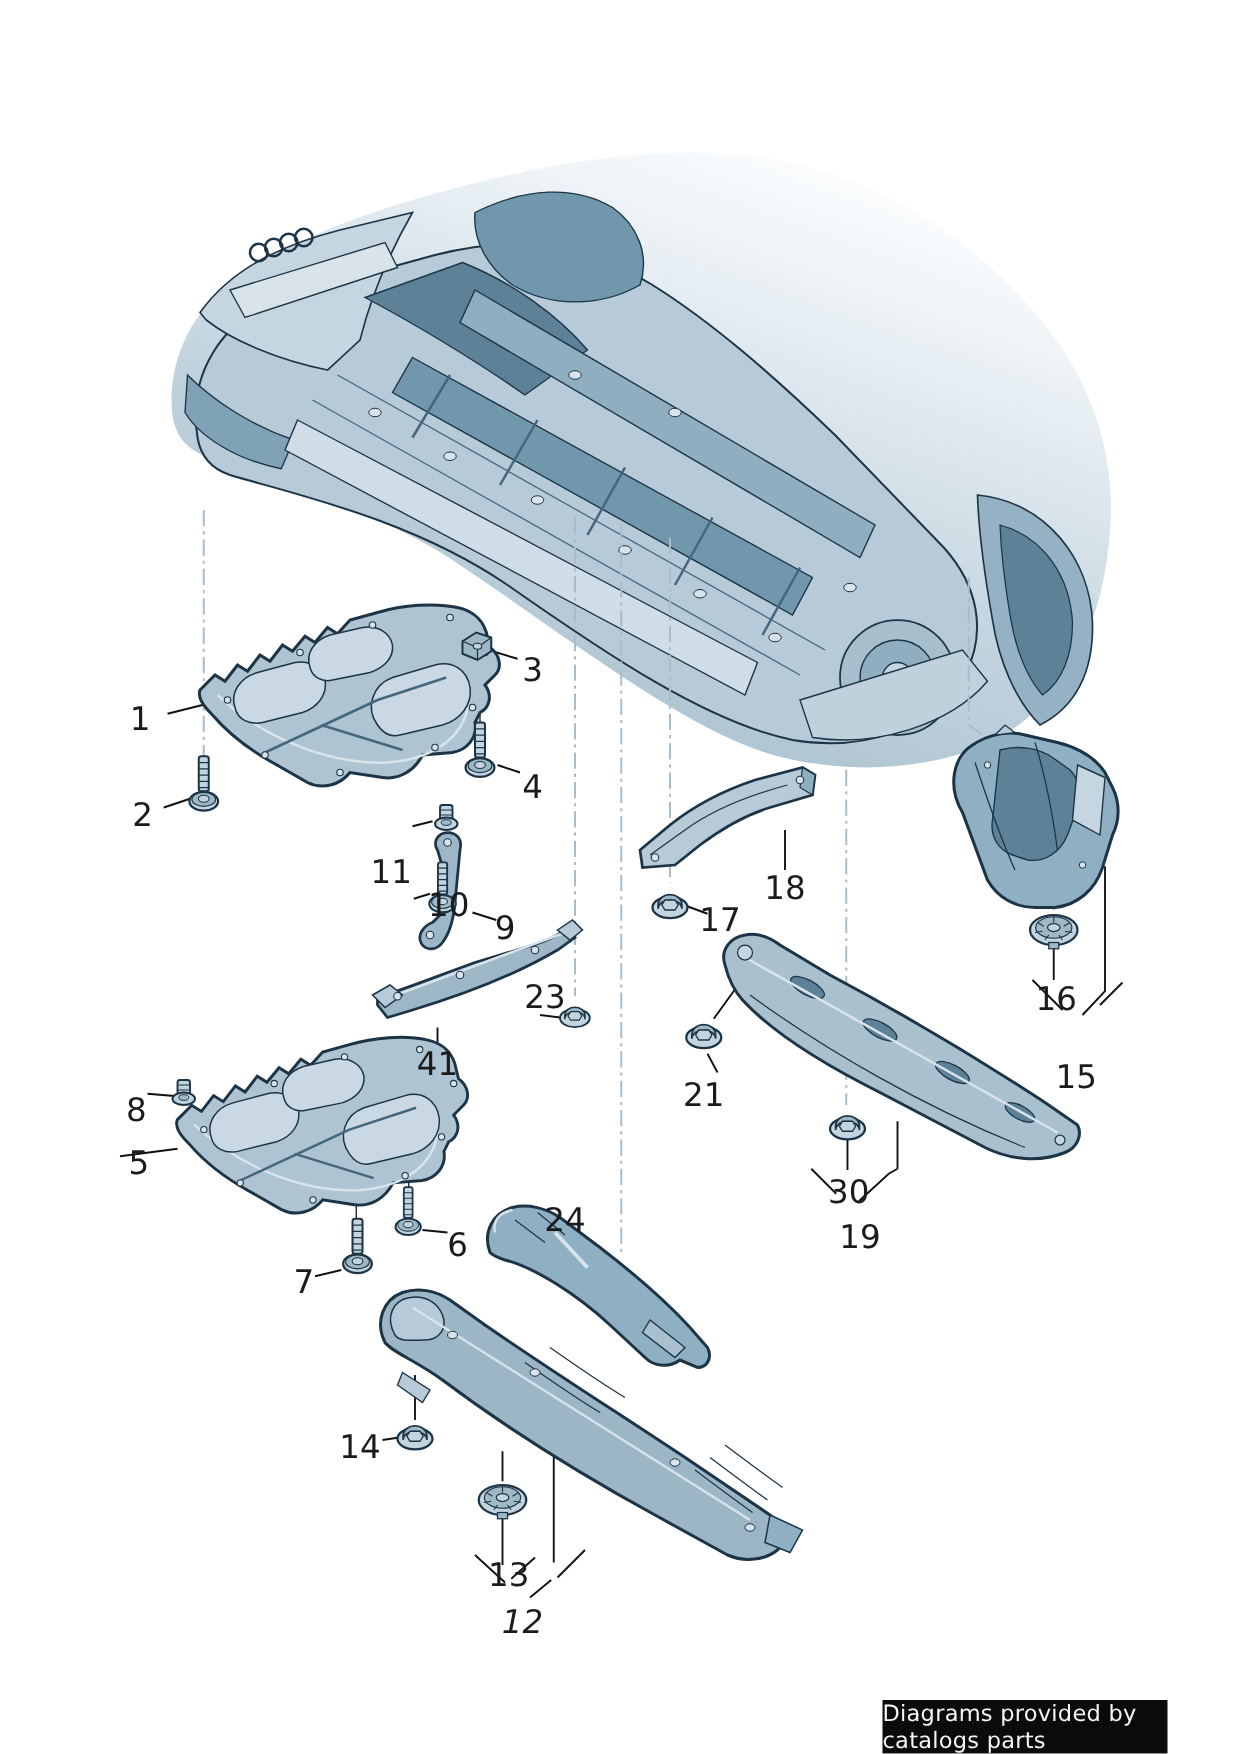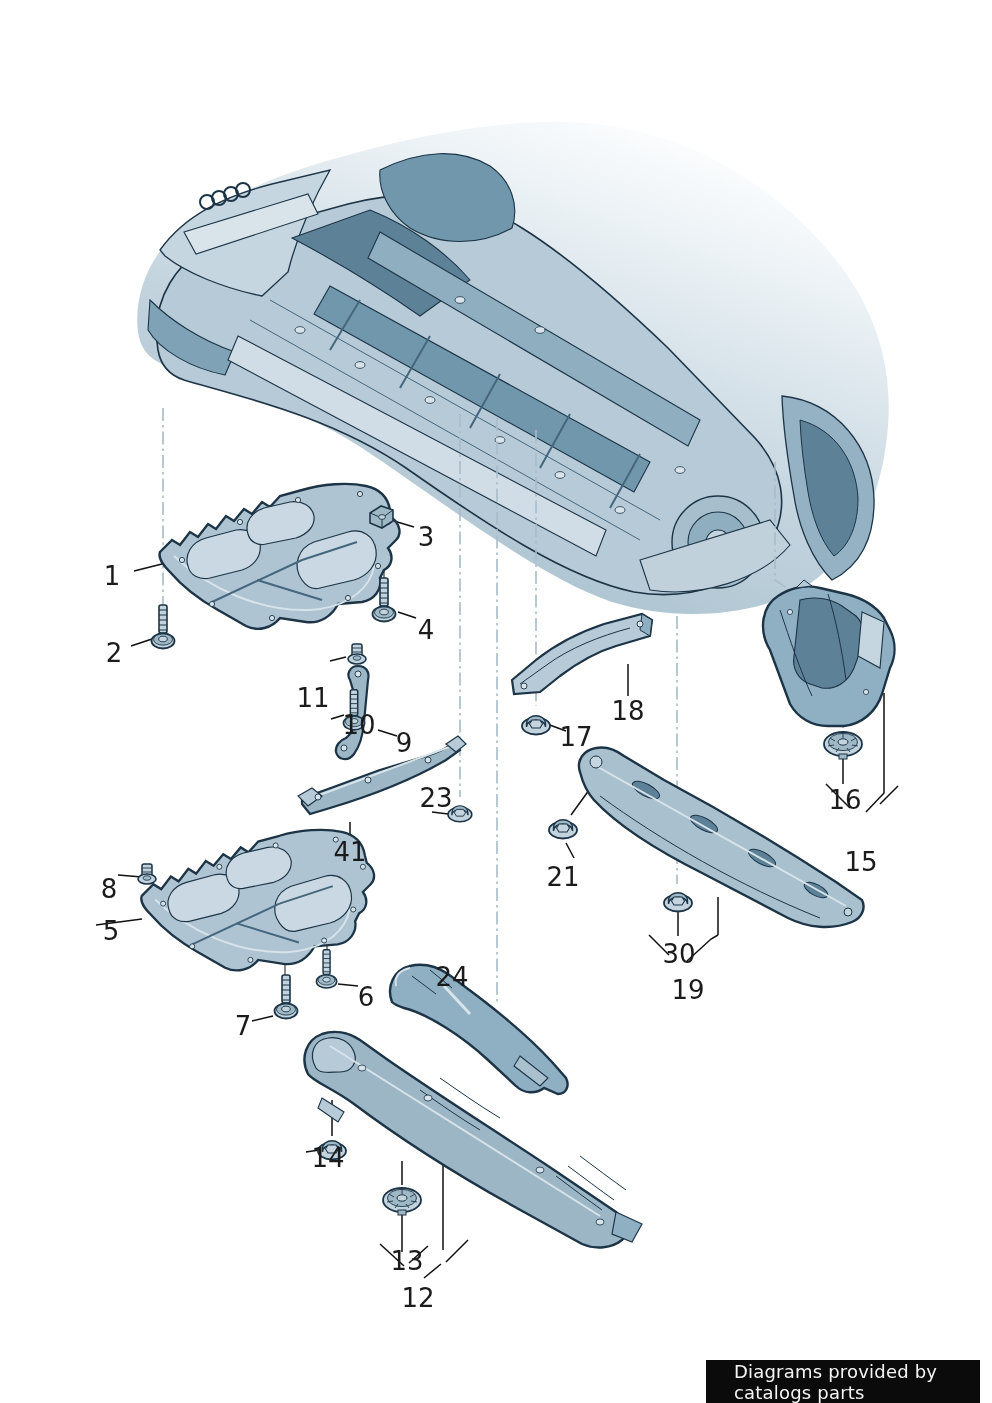--- a/index.html
+++ b/index.html
@@ -1,22 +1,22 @@
 <!DOCTYPE html>
 <html><head>
 <meta charset="utf-8">
 <style>
   html,body{margin:0;padding:0;background:#ffffff;}
   #stage{position:relative;width:992px;height:1403px;background:#ffffff;overflow:hidden;
          font-family:"DejaVu Sans","Liberation Sans",sans-serif;}
   #diagram{position:absolute;left:0;top:0;width:992px;height:1403px;}
   .part-label{position:absolute;transform:translate(-50%,-50%);
               font-size:26px;line-height:1;color:#1b1b1b;white-space:nowrap;}
-  #footer-bar{position:absolute;left:706px;top:1360px;width:246px;height:43px;
-              background:#0b0b0b;display:flex;align-items:center;justify-content:flex-start;padding-left:28px;}
+  #footer-bar{position:absolute;left:706px;top:1360px;width:228px;height:43px;
+              background:#0b0b0b;display:flex;align-items:center;justify-content:flex-start;}
   #footer-bar span{color:#f5f5f5;font-size:18px;letter-spacing:0.2px;}
 </style>
 </head>
 <body>
 
 <div id="stage">
 
 <svg id="diagram" viewBox="0 0 992 1403" xmlns="http://www.w3.org/2000/svg">
   <defs>
     <linearGradient id="gBody" x1="15%" y1="100%" x2="70%" y2="0%">
@@ -299,23 +299,23 @@
       <span class="part-label" style="left: 114px; top: 653px;">2</span>
       <span class="part-label" style="left: 426px; top: 537px;">3</span>
       <span class="part-label" style="left: 426px; top: 630px;">4</span>
       <span class="part-label" style="left: 111px; top: 931px;">5</span>
       <span class="part-label" style="left: 366px; top: 997px;">6</span>
       <span class="part-label" style="left: 243px; top: 1026px;">7</span>
       <span class="part-label" style="left: 109px; top: 889px;">8</span>
       <span class="part-label" style="left: 404px; top: 743px;">9</span>
       <span class="part-label" style="left: 311px; top: 725px; margin-left: 48px;">10</span>
       <span class="part-label" style="left: 313px; top: 670px; margin-top: 28px;">11</span>
-      <span class="part-label" style="left: 418px; top: 1298px;">12</span>
+      <span class="part-label" style="left: 418px; top: 1298px; font-style: italic;">12</span>
       <span class="part-label" style="left: 407px; top: 1261px;">13</span>
-      <span class="part-label" style="left: 288px; top: 1158px; margin-left: 40px;">14</span>
+      <span class="part-label" style="left: 288px; top: 1158px;">14</span>
       <span class="part-label" style="left: 861px; top: 862px;">15</span>
       <span class="part-label" style="left: 845px; top: 800px;">16</span>
       <span class="part-label" style="left: 576px; top: 737px;">17</span>
       <span class="part-label" style="left: 628px; top: 711px;">18</span>
       <span class="part-label" style="left: 688px; top: 990px;">19</span>
       <span class="part-label" style="left: 679px; top: 954px;">30</span>
       <span class="part-label" style="left: 563px; top: 877px;">21</span>
       <span class="part-label" style="left: 350px; top: 852px;">41</span>
       <span class="part-label" style="left: 420px; top: 798px; margin-left: 16px;">23</span>
       <span class="part-label" style="left: 452px; top: 977px;">24</span>

